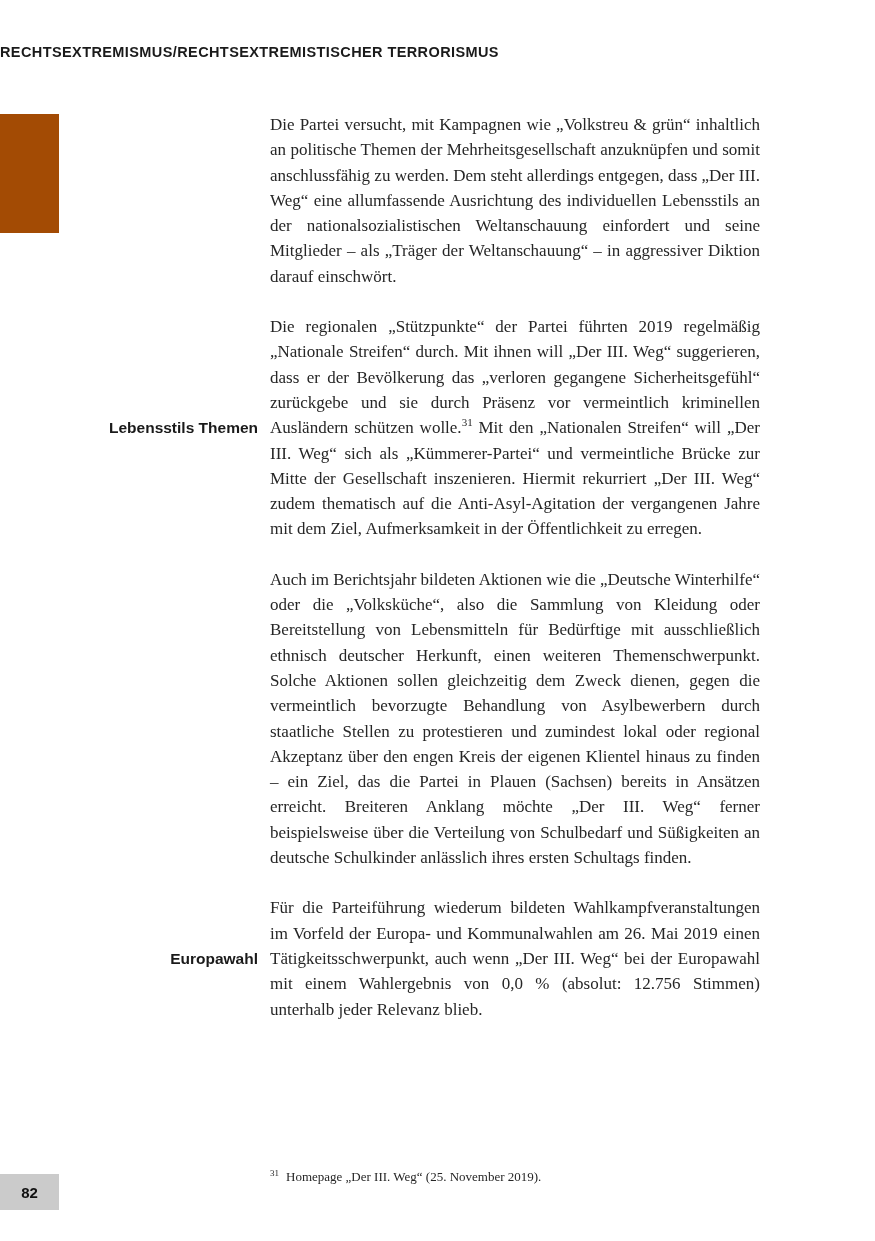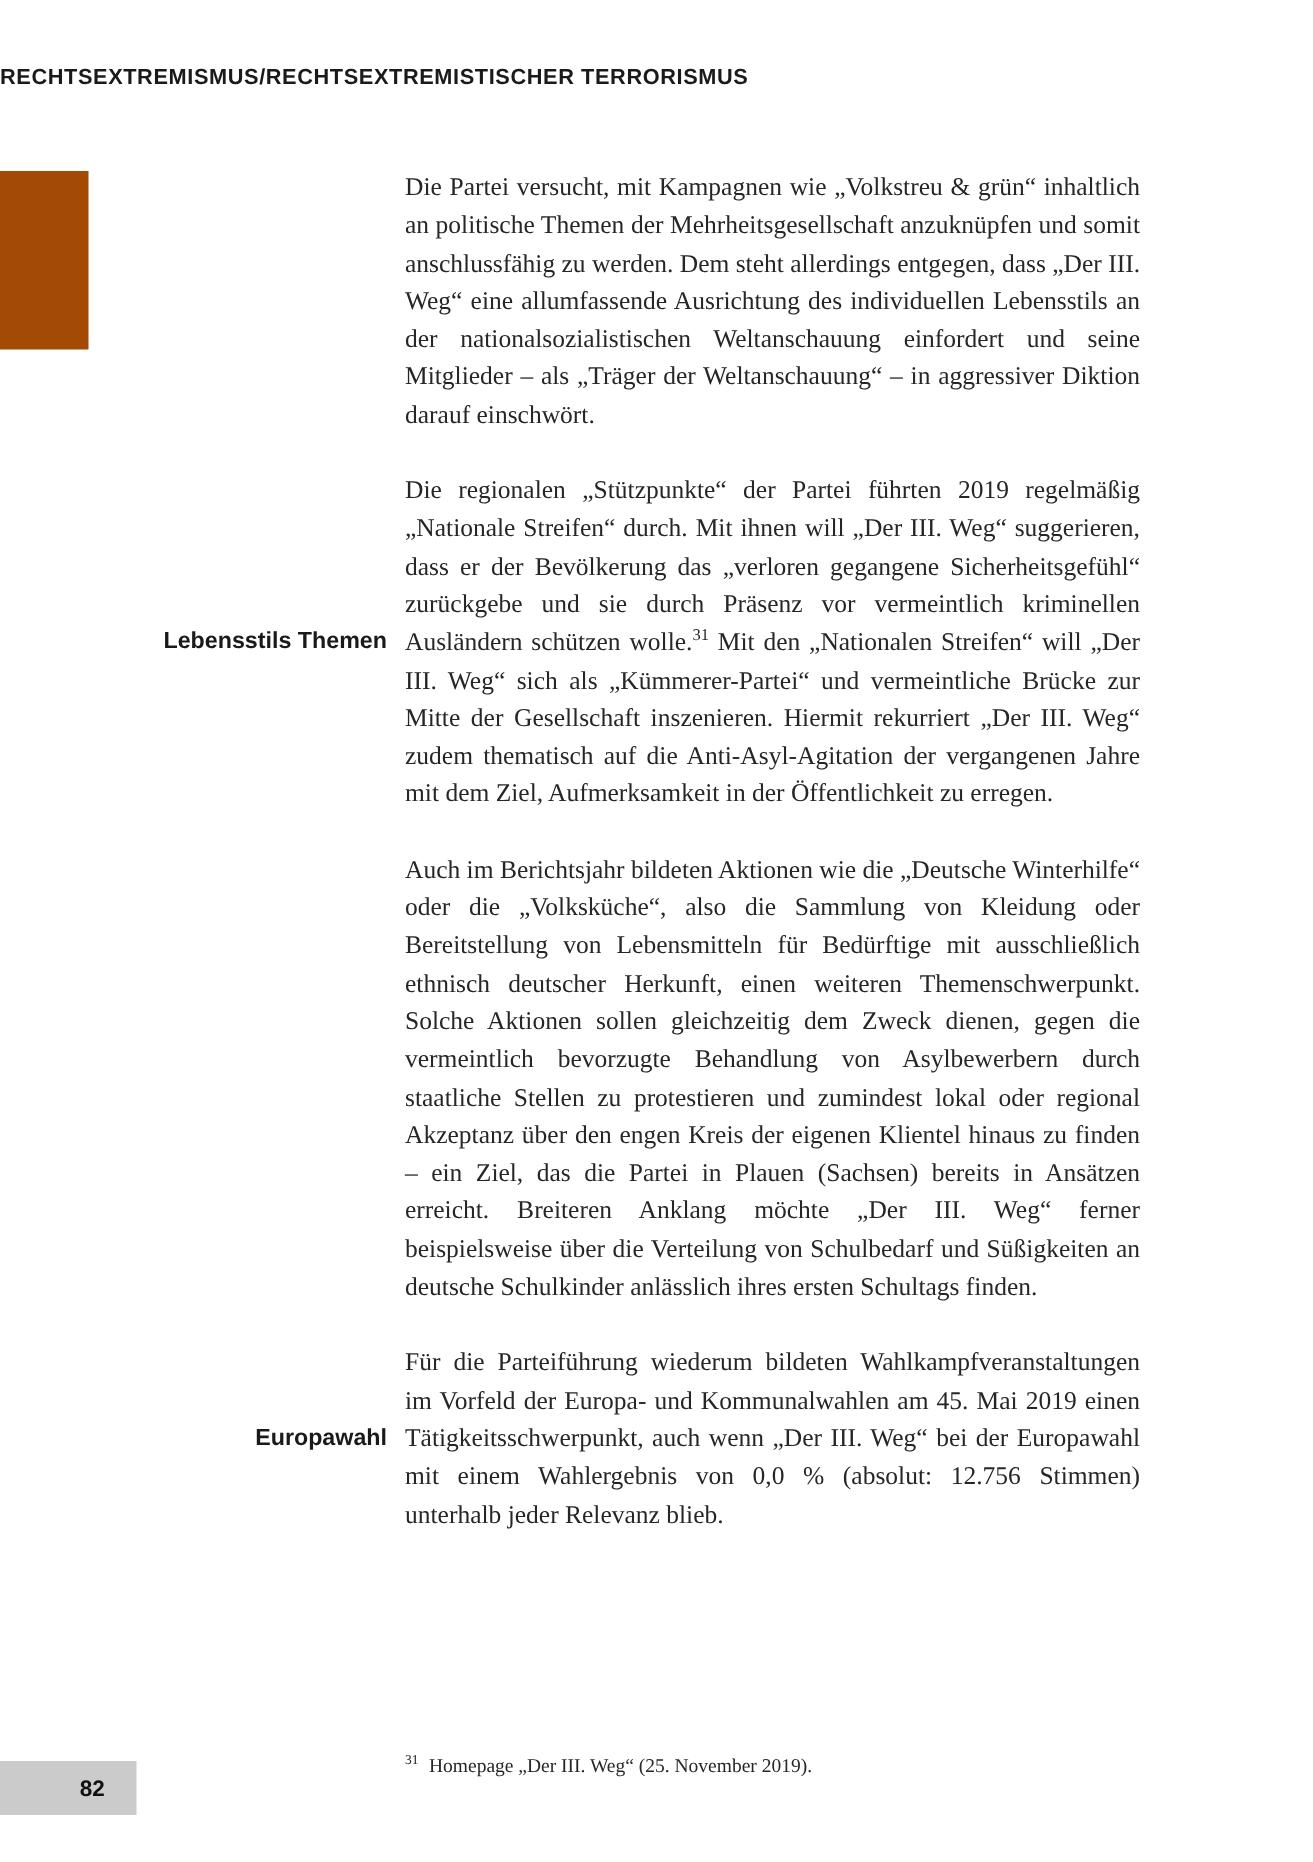--- a/index.html
+++ b/index.html
@@ -121,26 +121,26 @@
       <p class="para"><span>Die regionalen „Stützpunkte“ der Partei führten 2019 regelmäßig „Nationale Streifen“ durch. Mit ihnen will „Der III. Weg“ suggerieren, dass er der Bevölkerung das „verloren gegangene Sicherheitsgefühl“ zurückgebe und sie durch Präsenz vor vermeintlich kriminellen Ausländern schützen wolle.</span><sup>31</sup><span> Mit den „Nationalen Streifen“ will „Der III. Weg“ sich als „Kümmerer-Partei“ und vermeintliche Brücke zur Mitte der Gesellschaft inszenieren. Hiermit rekurriert „Der III. Weg“ zudem thematisch auf die Anti-Asyl-Agitation der vergangenen Jahre mit dem Ziel, Aufmerksamkeit in der Öffentlichkeit zu erregen.</span></p>
     </div>
 
     <div class="row">
       <div class="margin-label"></div>
       <p class="para"><span>Auch im Berichtsjahr bildeten Aktionen wie die „Deutsche Winterhilfe“ oder die „Volksküche“, also die Sammlung von Kleidung oder Bereitstellung von Lebensmitteln für Bedürftige mit ausschließlich ethnisch deutscher Herkunft, einen weiteren Themenschwerpunkt. Solche Aktionen sollen gleichzeitig dem Zweck dienen, gegen die vermeintlich bevorzugte Behandlung von Asylbewerbern durch staatliche Stellen zu protestieren und zumindest lokal oder regional Akzeptanz über den engen Kreis der eigenen Klientel hinaus zu finden – ein Ziel, das die Partei in Plauen (Sachsen) bereits in Ansätzen erreicht. Breiteren Anklang möchte „Der III. Weg“ ferner beispielsweise über die Verteilung von Schulbedarf und Süßigkeiten an deutsche Schulkinder anlässlich ihres ersten Schultags finden.</span></p>
     </div>
 
     <div class="row">
       <div class="margin-label">Europawahl</div>
-      <p class="para"><span>Für die Parteiführung wiederum bildeten Wahlkampfveranstaltungen im Vorfeld der Europa- und Kommunalwahlen am 45. Mai 2019 einen Tätigkeitsschwerpunkt, auch wenn „Der III. Weg“ bei der Europawahl mit einem Wahlergebnis von 0,0 % (absolut: 12.756 Stimmen) unterhalb jeder Relevanz blieb.</span></p>
+      <p class="para"><span>Für die Parteiführung wiederum bildeten Wahlkampfveranstaltungen im Vorfeld der Europa- und Kommunalwahlen am 26. Mai 2019 einen Tätigkeitsschwerpunkt, auch wenn „Der III. Weg“ bei der Europawahl mit einem Wahlergebnis von 0,0 % (absolut: 12.756 Stimmen) unterhalb jeder Relevanz blieb.</span></p>
     </div>
 
   </div>
 
   <div class="footnote">
     <sup>31</sup><span>Homepage „Der III. Weg“ (25. November 2019).</span>
   </div>
 
-  <div class="page-number-badge" style="background: rgb(203, 203, 203); padding-left: 32px;">
+  <div class="page-number-badge" style="background: rgb(203, 203, 203);">
     <span>82</span>
   </div>
 
 </div>
 
 </body></html>

